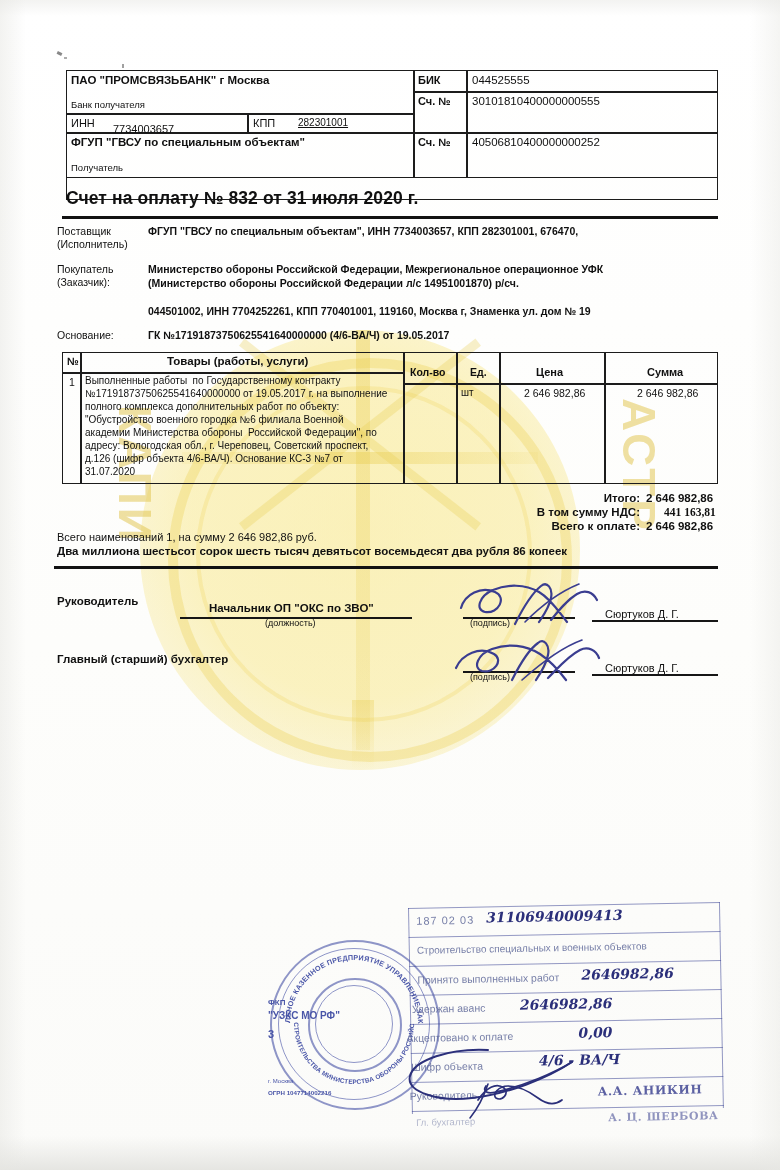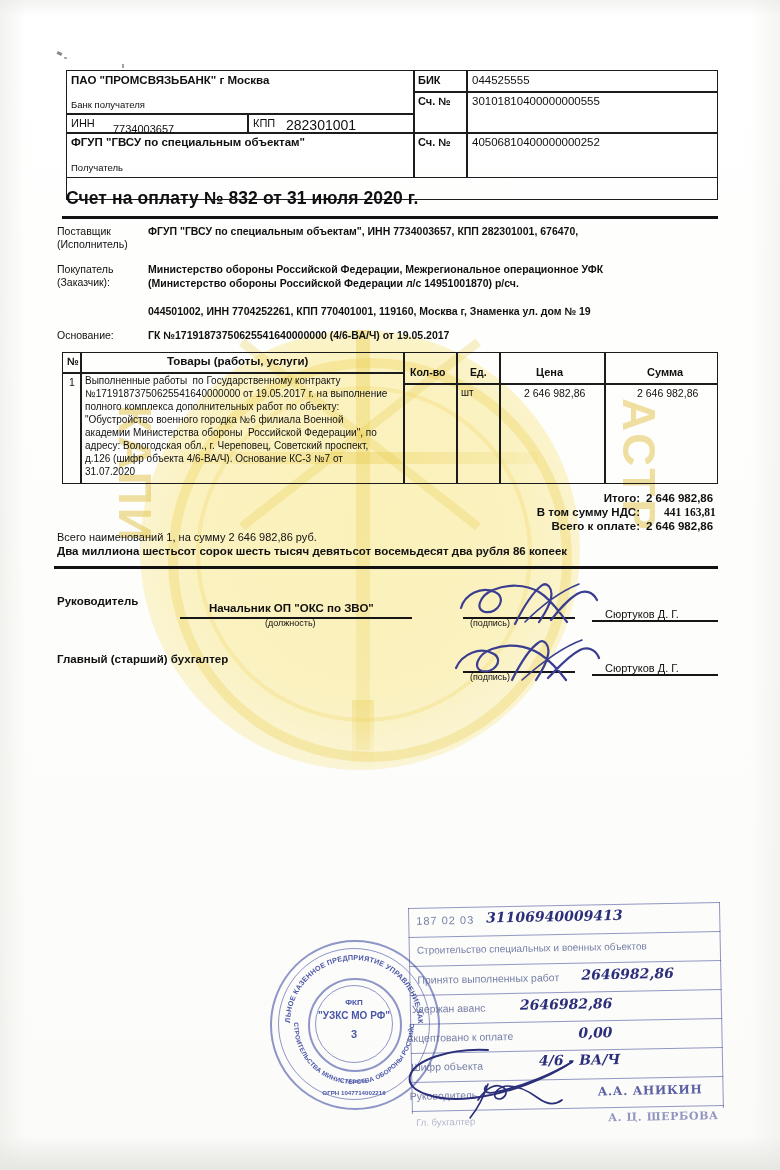--- a/index.html
+++ b/index.html
@@ -100,21 +100,21 @@
     font-family:"DejaVu Serif",serif;font-style:italic;font-weight:700;}
 
   
   #seal{position:absolute;left:268px;top:938px;width:172px;height:172px;}
   #seal .ring{position:absolute;border-radius:50%;border-style:solid;
     border-color:rgba(74,86,168,.62);}
   #seal .r1{left:2px;top:2px;width:166px;height:166px;border-width:2.5px;}
   #seal .r2{left:10px;top:10px;width:150px;height:150px;border-width:1.5px;}
   #seal .r3{left:40px;top:40px;width:90px;height:90px;border-width:2px;}
   #seal .r4{left:47px;top:47px;width:76px;height:76px;border-width:1px;}
-  .sealtxt{position:absolute;color:#4a56a8;text-align:center;
+  .sealtxt{position:absolute;color:#4a56a8;text-align:left;
     font-family:"Liberation Sans",sans-serif;font-weight:700;}
   #sealArcs{position:absolute;left:0;top:0;width:172px;height:172px;}
 
   
   .scribble{position:absolute;}
 </style>
 </head>
 <body>
 
 <div id="page">
@@ -146,21 +146,21 @@
     <div class="cellbox" style="left:0;top:0;width:348px;height:44px;"></div>
     <div class="t b" style="left:5px;top:4px;font-size:11.5px;">ПАО "ПРОМСВЯЗЬБАНК" г Москва</div>
     <div class="t" style="left:5px;top:29px;font-size:9.5px;">Банк получателя</div>
 
     <div class="cellbox" style="left:0;top:44px;width:182px;height:19px;"></div>
     <div class="t" style="left:5px;top:47px;font-size:11px;">ИНН</div>
     <div class="t" style="left:47px;top:53px;font-size:11px;">7734003657</div>
 
     <div class="cellbox" style="left:182px;top:44px;width:166px;height:19px;"></div>
     <div class="t" style="left:187px;top:47px;font-size:11px;">КПП</div>
-    <div class="t" style="left:220px;top:47px;font-size:14px;">282301001</div>
+    <div class="t" style="left:232px;top:47px;font-size:10px;text-decoration:underline;">282301001</div>
 
     <div class="cellbox" style="left:0;top:63px;width:348px;height:45px;"></div>
     <div class="t b" style="left:5px;top:66px;font-size:11.5px;">ФГУП "ГВСУ по специальным объектам"</div>
     <div class="t" style="left:5px;top:92px;font-size:9.5px;">Получатель</div>
 
     <div class="cellbox" style="left:348px;top:0;width:53px;height:22px;"></div>
     <div class="t b" style="left:352px;top:4px;font-size:11px;">БИК</div>
     <div class="cellbox" style="left:401px;top:0;width:251px;height:22px;"></div>
     <div class="t" style="left:406px;top:4px;font-size:11.5px;">044525555</div>
 

